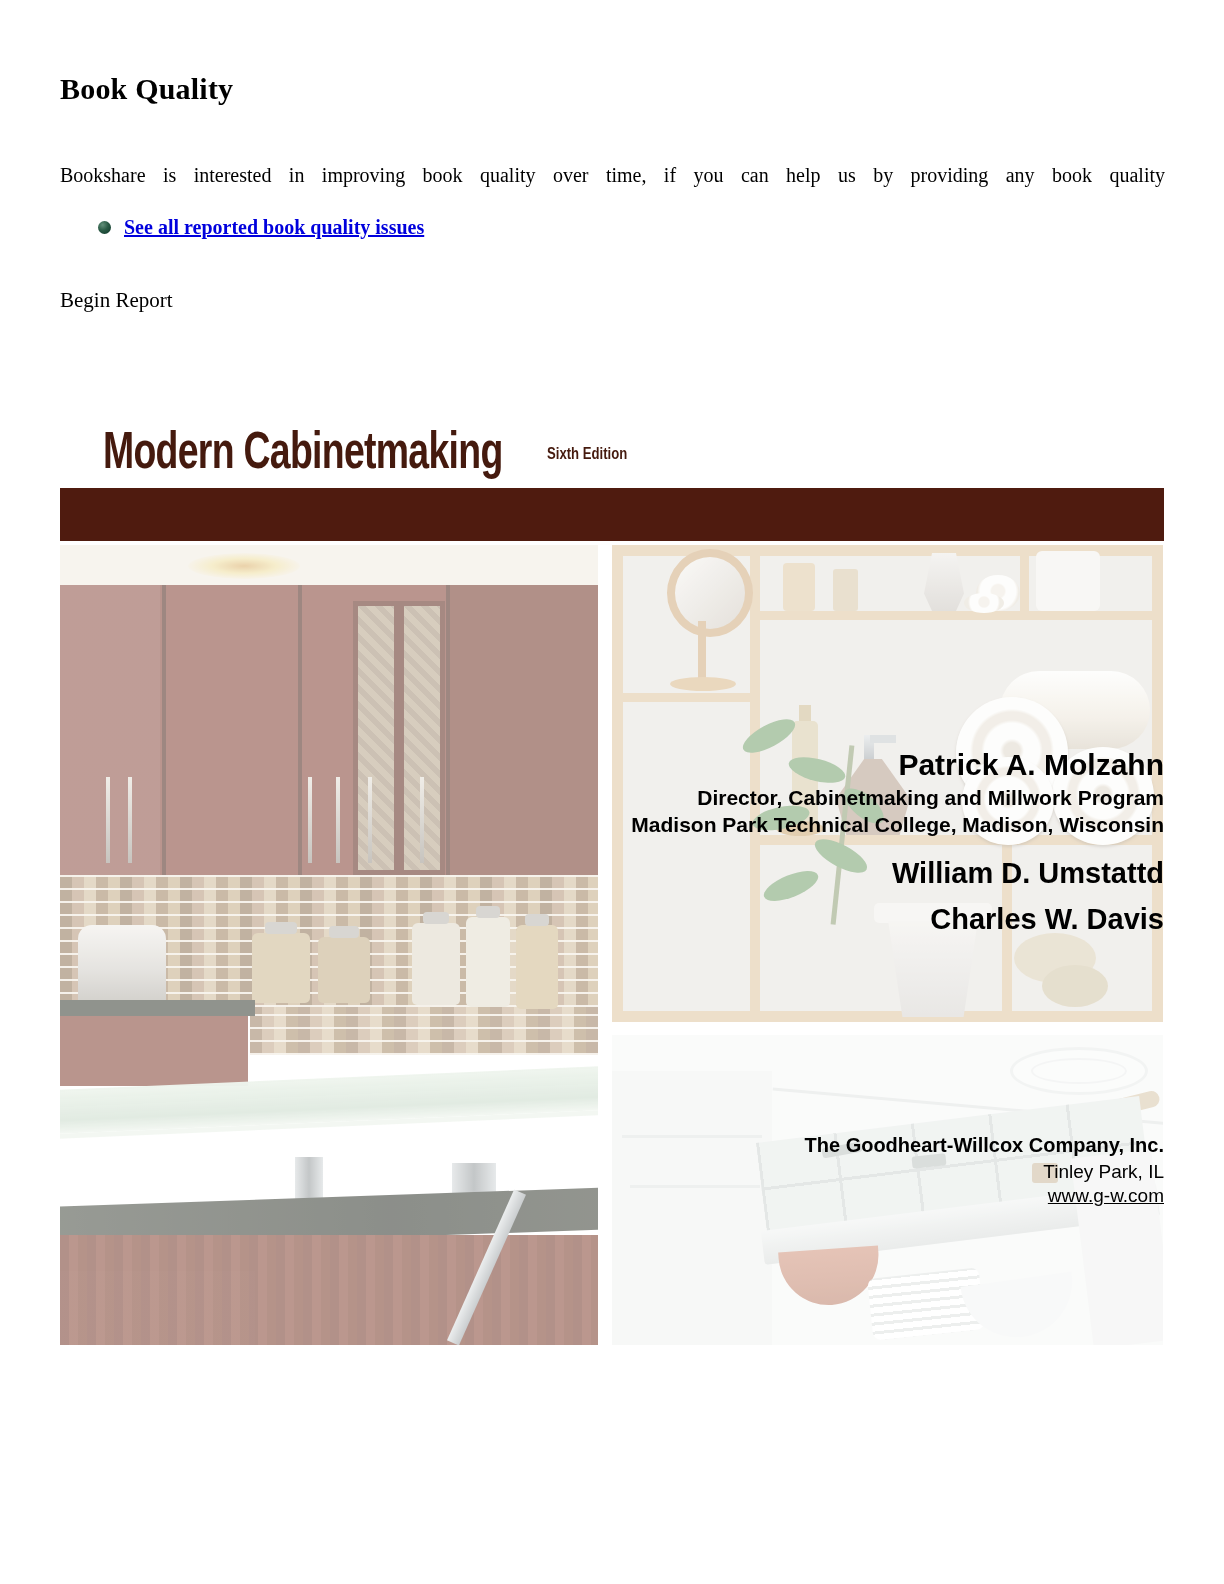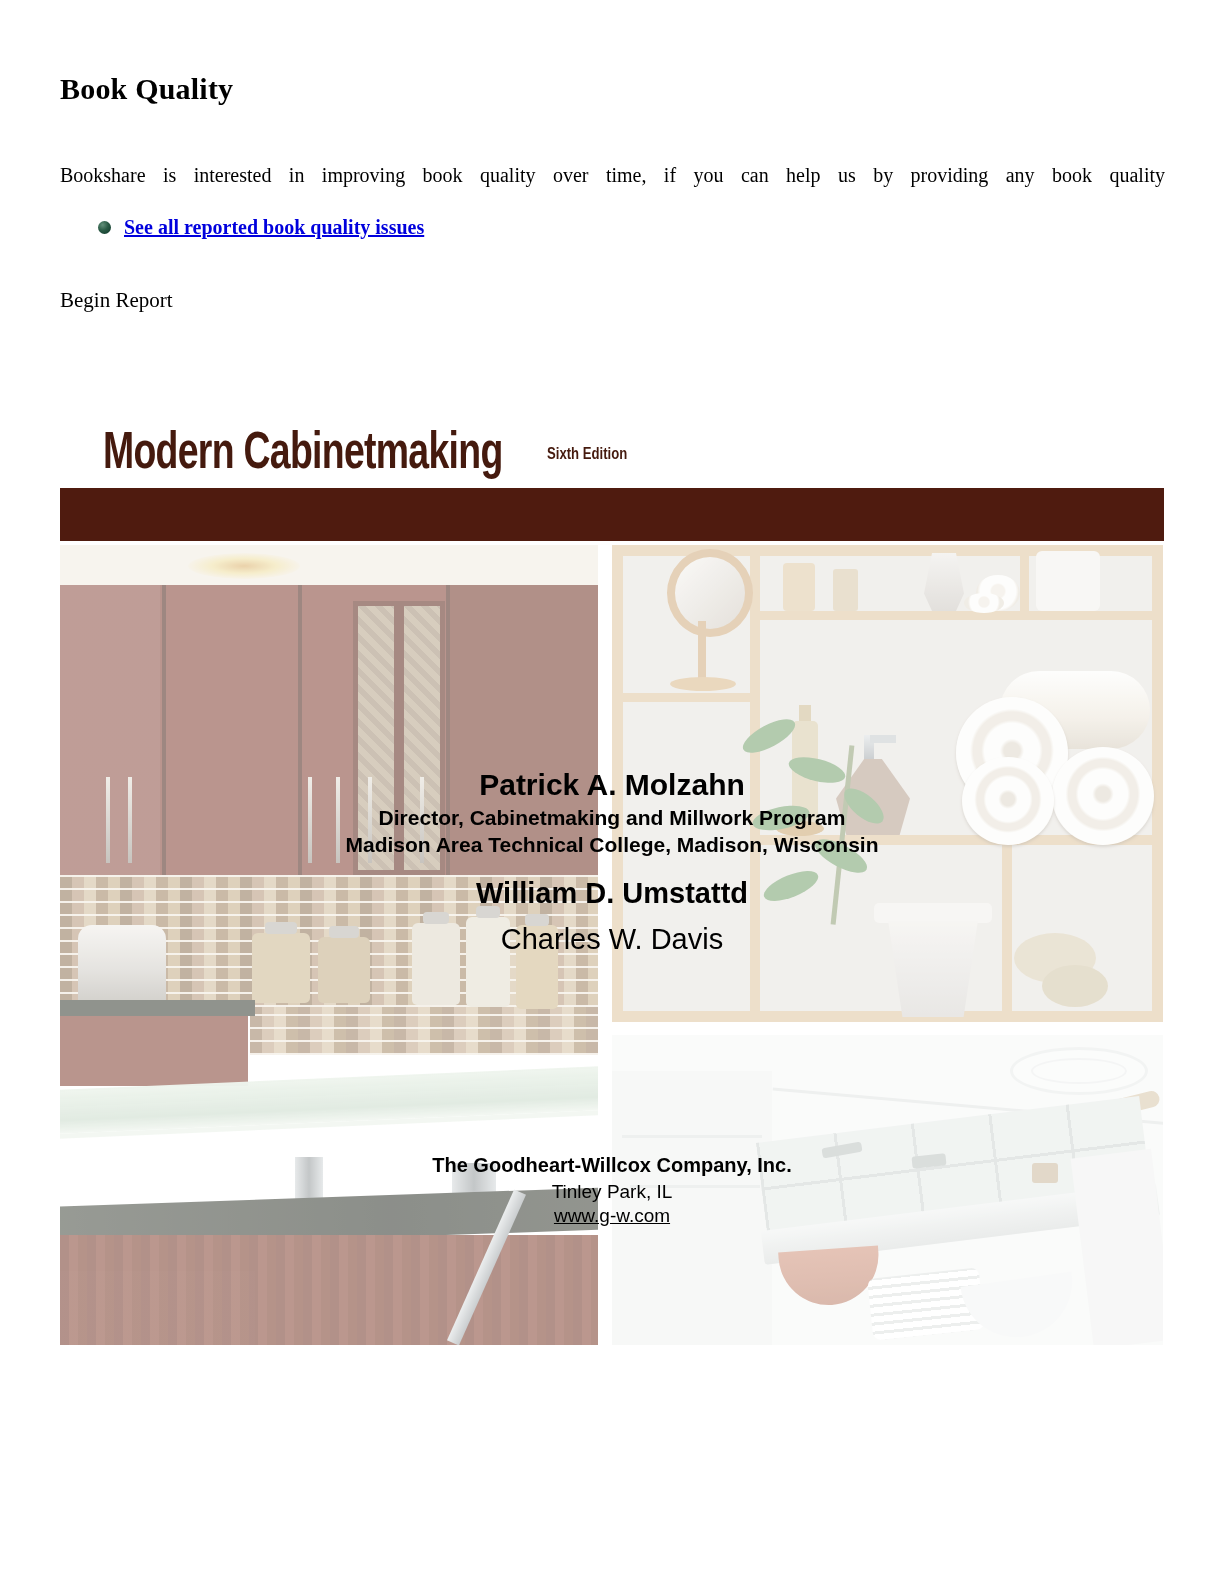--- a/index.html
+++ b/index.html
@@ -179,27 +179,27 @@
   .dp-bowlpink { left:168px; top:214px; width:100px; height:56px; border-radius:0 0 60px 60px;
     background:linear-gradient(180deg,#cf8f76,#b97a62); transform:rotate(-4deg); }
   .dp-stack { left:258px; top:238px; width:112px; height:62px; border-radius:8px; transform:rotate(-6deg);
     background:repeating-linear-gradient(0deg,#ffffff 0 6px,#dde2e0 6px 9px); }
   .dp-bowlwhite { left:352px; top:244px; width:112px; height:58px; border-radius:0 0 60px 60px;
     background:#f3f5f4; transform:rotate(-8deg); }
   .dp-rpanel { left:470px; top:118px; width:81px; height:192px; background:#f0f1f0; transform:rotate(-7deg); }
 
   
   .overlay { position:absolute; left:0; top:0; width:1104px; height:800px; pointer-events:none; }
-  .ovl { position:absolute; left:0; width:100%; text-align:center;
-    font-family:"Liberation Sans", sans-serif; color:#000; white-space:nowrap;margin-top:20px; }
+  .ovl { position:absolute; left:0; width:100%; text-align:right;
+    font-family:"Liberation Sans", sans-serif; color:#000; white-space:nowrap; }
   .o-author1 { top:203px; font-size:30px; font-weight:bold; }
   .o-role1 { top:241px; font-size:21px; font-weight:bold; }
   .o-role2 { top:268px; font-size:21px; font-weight:bold; }
   .o-author2 { top:312px; font-size:29px; font-weight:bold; }
-  .o-author3 { top:358px; font-size:29px; font-weight:normal; }
+  .o-author3 { top:358px; font-size:29px; font-weight:bold; }
   .o-publabel { top:565px; font-size:19px; }
   .o-pubname { top:589px; font-size:20px; font-weight:bold; }
   .o-publoc { top:616px; font-size:19px; }
   .o-puburl { top:640px; font-size:19px; text-decoration:underline; }
 </style>
 </head>
 <body>
 
 <div class="page">
 
@@ -326,21 +326,21 @@
           <div class="ph dp-bowlpink"></div>
           <div class="ph dp-stack"></div>
           <div class="ph dp-bowlwhite"></div>
           <div class="ph dp-rpanel"></div>
         </div>
       </div>
 
       <div class="overlay">
         <div class="ovl o-author1">Patrick A. Molzahn</div>
         <div class="ovl o-role1">Director, Cabinetmaking and Millwork Program</div>
-        <div class="ovl o-role2">Madison Area Technical College, Madison, Wisconsin</div>
+        <div class="ovl o-role2">Madison Park Technical College, Madison, Wisconsin</div>
         <div class="ovl o-author2">William D. Umstattd</div>
         <div class="ovl o-author3">Charles W. Davis</div>
 
         <div class="ovl o-pubname">The Goodheart-Willcox Company, Inc.</div>
         <div class="ovl o-publoc">Tinley Park, IL</div>
         <div class="ovl o-puburl">www.g-w.com</div>
       </div>
 
     </div>
   </div>

